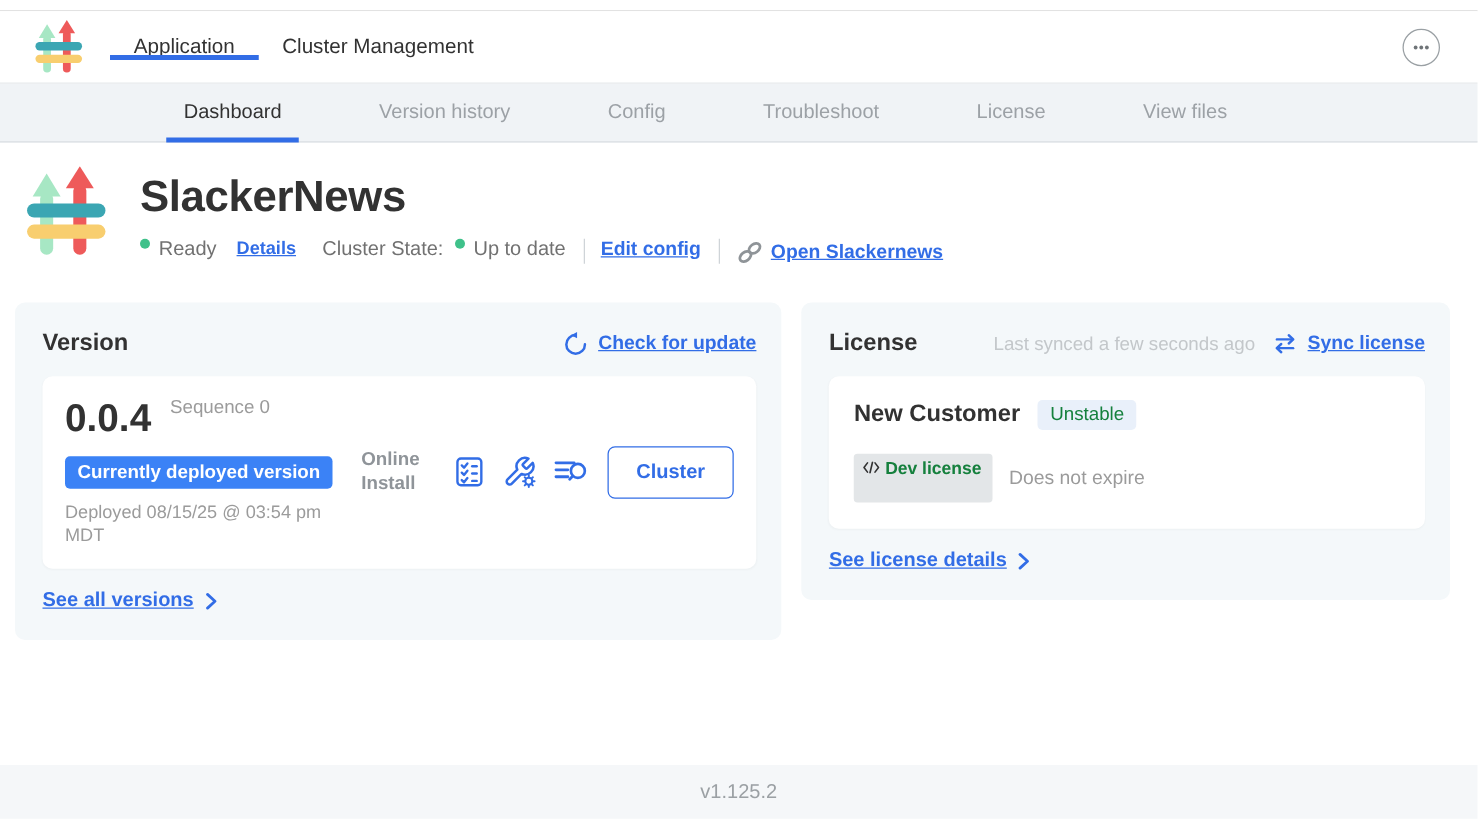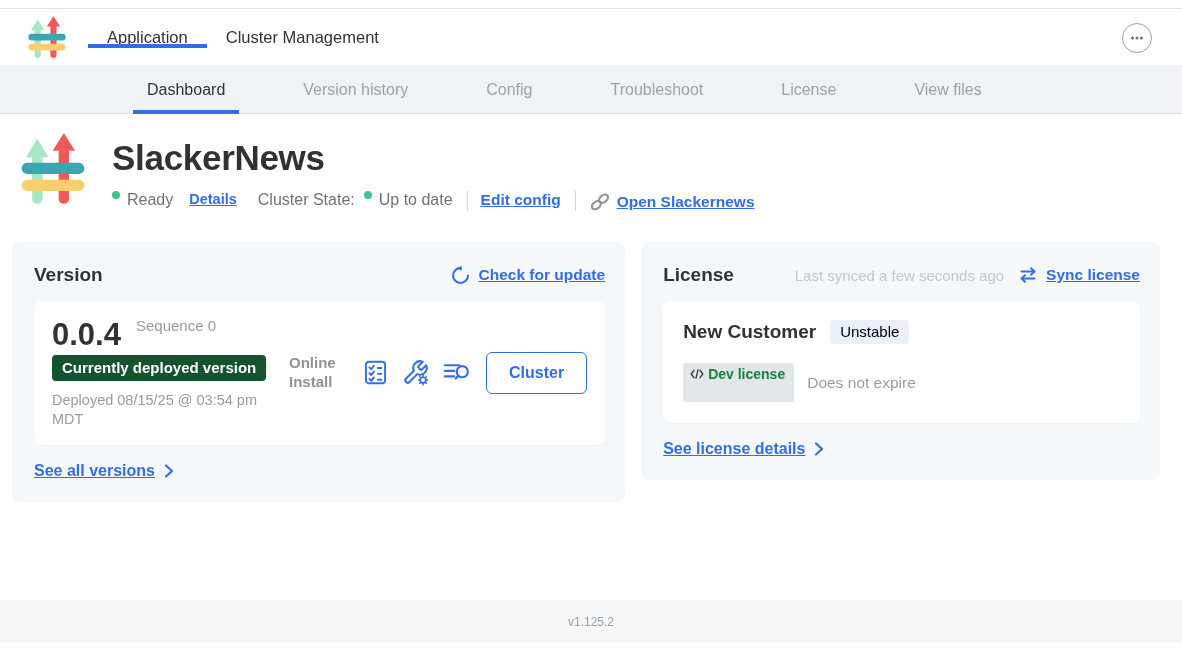--- a/index.html
+++ b/index.html
@@ -74,21 +74,21 @@
   .head-link { font-size:15.5px; font-weight:700; margin-left:8px; }
   .inner { background:#fff; border-radius:8px; box-shadow:0 1px 2px rgba(0,0,0,0.03); }
 
   
   .version-inner { padding:16px 18px; display:flex; }
   .vi-left { width:237px; flex:none; }
   .vrow { display:flex; align-items:flex-start; }
   .vnum { font-size:31px; font-weight:700; color:#323232; }
   .vseq { font-size:15px; color:#9b9b9b; margin-left:15px; }
   .deploy-badge {
-    display:inline-block; margin-top:2px; background:#14532d; color:#fff;
+    display:inline-block; margin-top:12px; background:#3b82f6; color:#fff;
     font-size:15px; font-weight:600; padding:4px 10px 5px; border-radius:4px;
   }
   .deploy-time { margin-top:10px; font-size:14.5px; color:#9b9b9b; line-height:1.3; max-width:232px; }
   .vi-right { flex:1; display:flex; align-items:center; gap:15px; }
   .install-type { width:58px; font-size:15px; font-weight:600; color:#8f9499; line-height:1.25; flex:none; }
   .vicons { display:flex; align-items:center; gap:13px; }
   .vicon-btn { background:none; border:none; padding:0; cursor:pointer; display:flex; }
   .redeploy-btn {
     margin-left:auto; background:#fff; border:1px solid #326de6; color:#326de6;
     font-weight:700; font-size:16px; padding:11px 22px; border-radius:6px; cursor:pointer;
@@ -98,36 +98,36 @@
   .foot-link { font-size:16px; font-weight:700; }
   .chev { margin-left:9px; }
 
   
   .license-head-sync { margin-left:auto; display:flex; align-items:center; }
   .last-synced { font-size:15px; color:#c3c7ca; margin-right:14px; }
   .license-inner { padding:19px 20px 21px; }
   .cust-row { display:flex; align-items:center; }
   .cust-name { font-size:19px; font-weight:700; color:#323232; }
   .channel-badge {
-    margin-left:14px; background:#e9f0fa; color:#000000; font-size:15px;
+    margin-left:14px; background:#e9f0fa; color:#15803d; font-size:15px;
     padding:3px 10px 4px; border-radius:4px;
   }
   .lic-row { display:flex; align-items:center; margin-top:19px; }
   .lic-type-badge {
     display:flex; align-items:center; background:#e3e6e8; color:#15803d;
     font-size:14px; font-weight:700; padding:3px 9px 20px 7px; border-radius:3px;
   }
   .lic-type-badge svg { margin-right:4px; }
   .expiry { margin-left:13px; font-size:15.5px; color:#9b9b9b; }
 
   
   .footer {
-    position:absolute; left:0; bottom:12px; width:100%; height:43px; background:#f5f7f9;
+    position:absolute; left:0; bottom:0; width:100%; height:43px; background:#f5f7f9;
     display:flex; align-items:center; justify-content:center;
-    font-size:12px; color:#9ba0a4;
+    font-size:16px; color:#9ba0a4;
   }
 </style>
 </head>
 <body>
 
 <div class="page">
 
   <div class="top-strip"></div>
 
   <header class="main-header">

